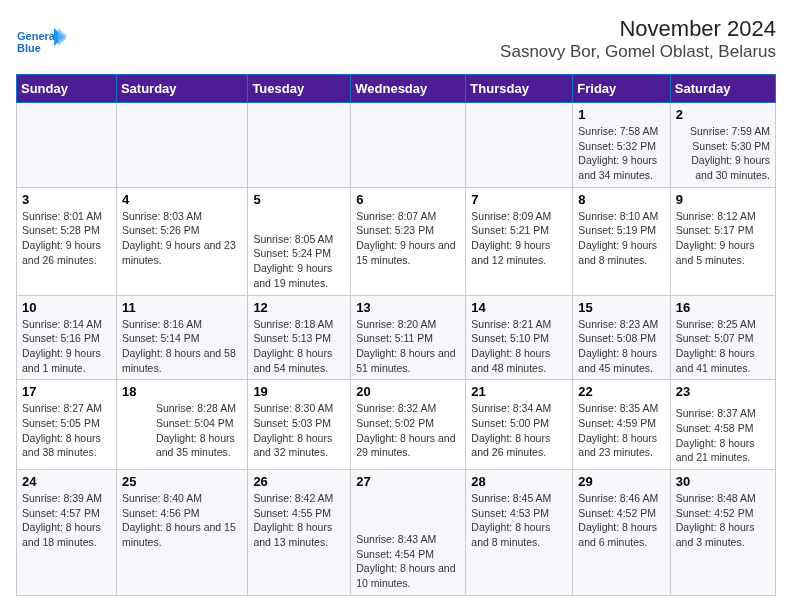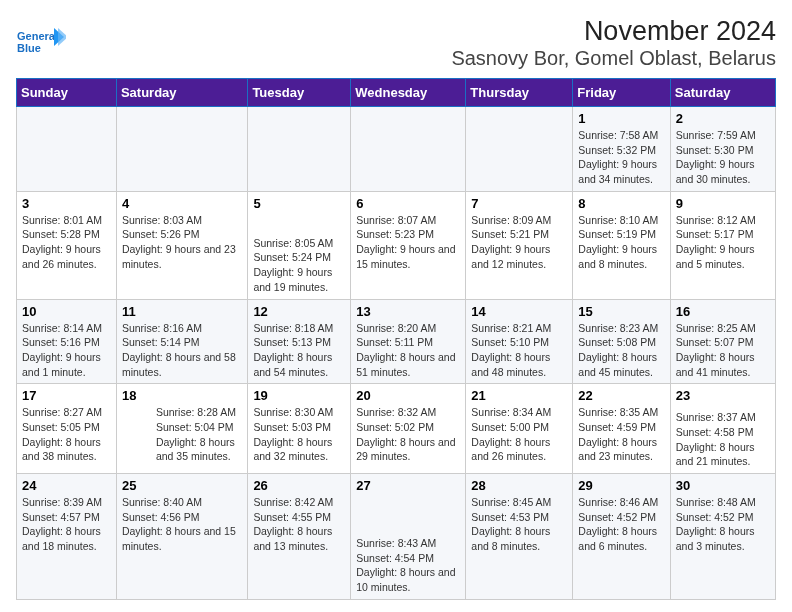--- a/index.html
+++ b/index.html
@@ -18,26 +18,26 @@
     }
     .logo {
       display: flex;
       align-items: center;
       gap: 4px;
     }
     .title-area {
       text-align: right;
     }
     .main-title {
-      font-size: 27px;
+      font-size: 22px;
       font-weight: normal;
       color: #222;
     }
     .subtitle {
-      font-size: 20px;
+      font-size: 17px;
       color: #444;
     }
     table {
       width: 100%;
       border-collapse: collapse;
       font-size: 11px;
     }
     thead tr {
       background: #4c1d95;
       color: #fff;
@@ -115,21 +115,21 @@
         <td class="empty-cell"></td>
         <td class="empty-cell"></td>
         <td>
           <span class="day-num">1</span>
           <div class="day-info" style="white-space: pre-line;">Sunrise: 7:58 AM
 Sunset: 5:32 PM
 Daylight: 9 hours and 34 minutes.</div>
         </td>
         <td>
           <span class="day-num">2</span>
-          <div class="day-info" style="white-space: pre-line;">Sunrise: 7:59 AM
+          <div class="day-info" style="white-space: pre-line; text-align: right;">Sunrise: 7:59 AM
 Sunset: 5:30 PM
 Daylight: 9 hours and 30 minutes.</div>
         </td>
       </tr>
       <tr>
         <td>
           <span class="day-num">3</span>
           <div class="day-info" style="white-space: pre-line;">Sunrise: 8:01 AM
 Sunset: 5:28 PM
 Daylight: 9 hours and 26 minutes.</div>

